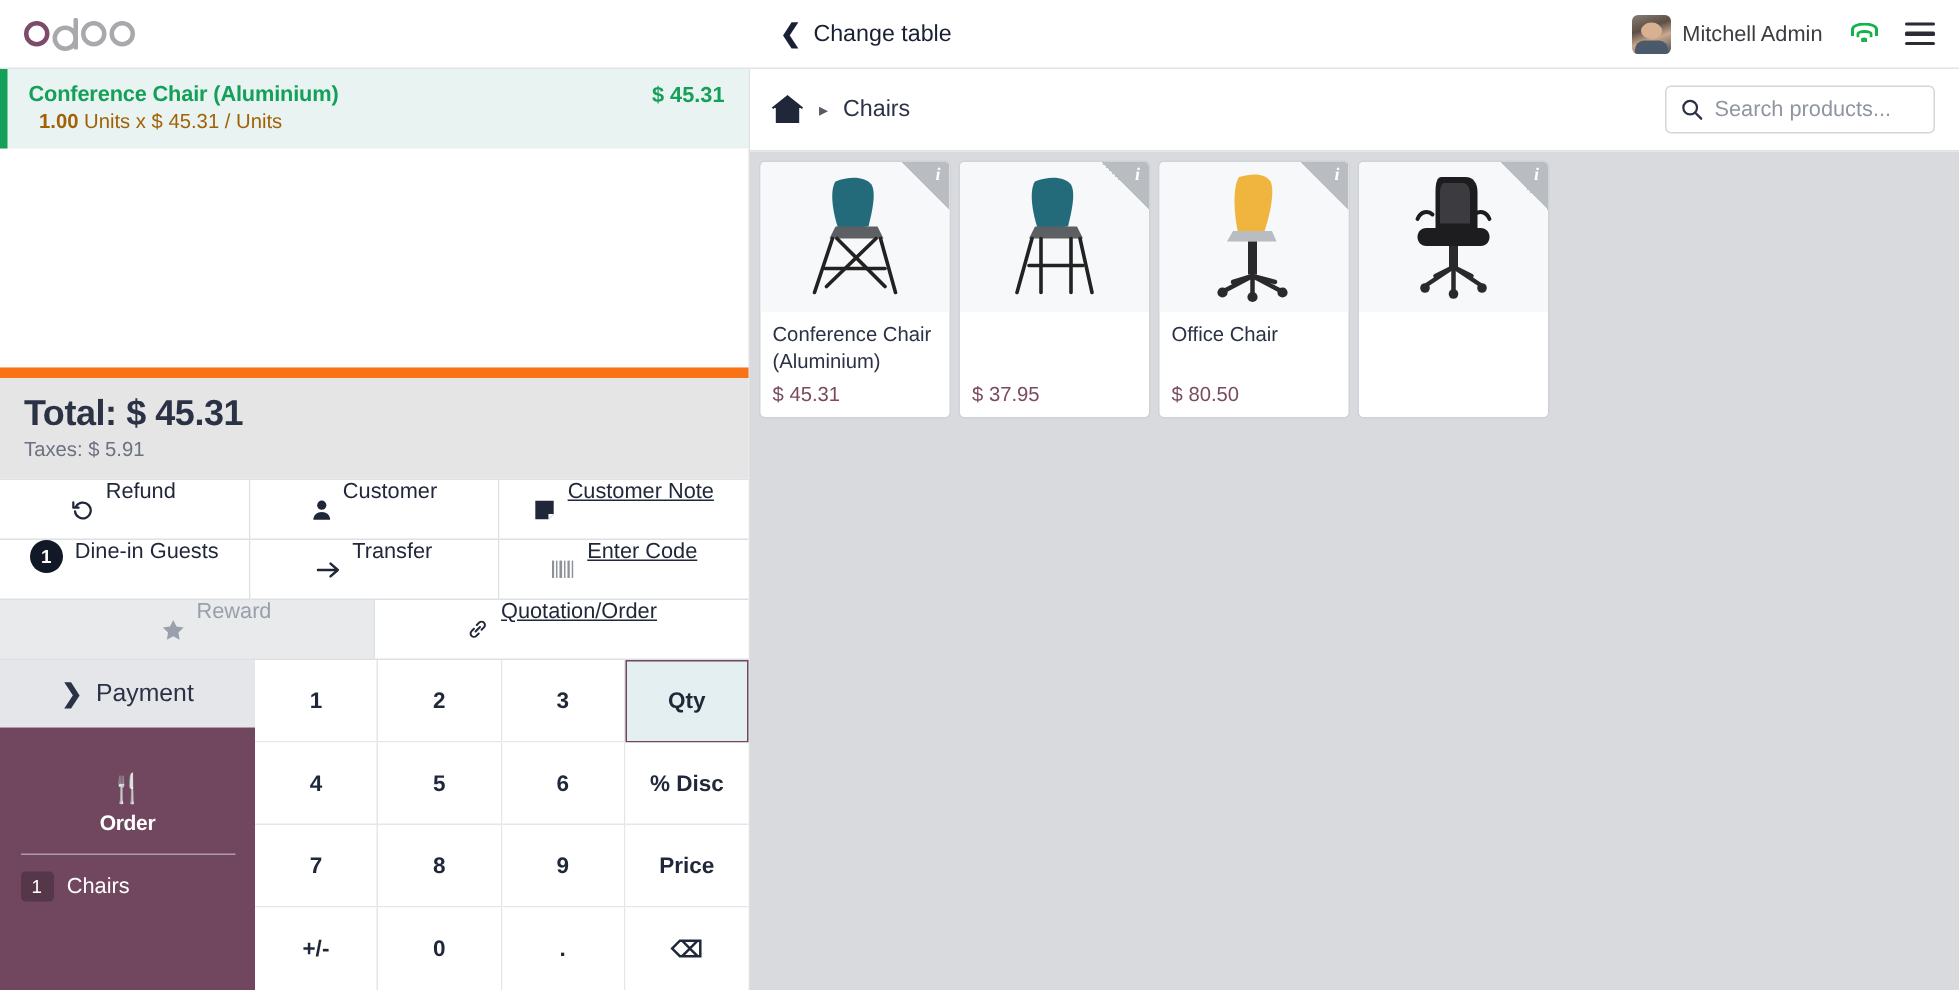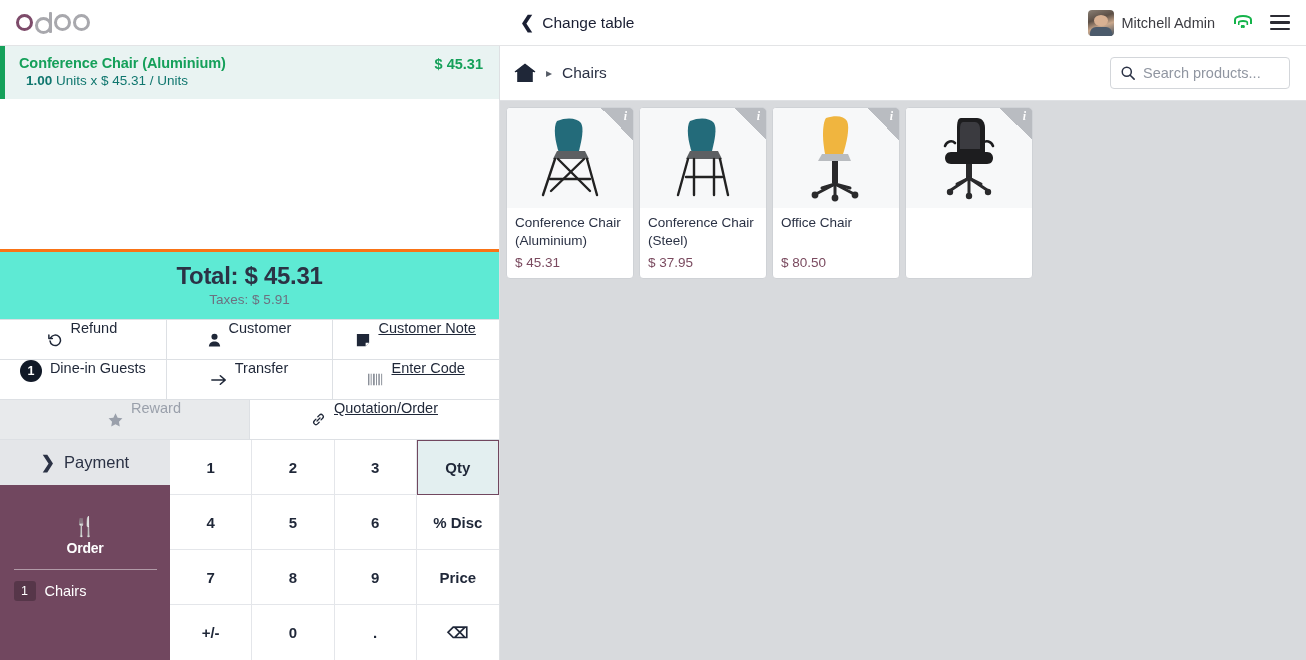--- a/index.html
+++ b/index.html
@@ -71,29 +71,29 @@
   .orderlines { flex: 1 1 auto; overflow: hidden; padding-top: 0; }
   .orderline {
     display: flex; justify-content: space-between; align-items: flex-start;
     padding: 9px 16px 11px 14px;
     background: #e9f3f2;
     border-left: 5px solid #15a05a;
     cursor: pointer;
   }
   .ol-left { display: flex; flex-direction: column; gap: 2px; }
   .ol-name { font-size: 14.5px; font-weight: bold; color: #15a05a; letter-spacing: -0.1px; }
-  .ol-sub { font-size: 13.5px; color: #0f766e; padding-left: 7px; }
+  .ol-sub { font-size: 13.5px; color: #a16207; padding-left: 7px; }
   .ol-sub b { font-weight: bold; }
   .ol-price { font-size: 14.5px; font-weight: bold; color: #15a05a; padding-top: 1px; }
 
   .totals {
-    background: #5eead4;
-    border-top: 3px solid #f97316;
+    background: #e5e5e5;
+    border-top: 7px solid #f97316;
     padding: 10px 16px 12px;
-    text-align: center;
+    text-align: left;
   }
   .total-line { font-size: 24px; font-weight: bold; color: #2b3245; letter-spacing: -0.3px; }
   .taxes-line { font-size: 13.5px; color: #6c7180; margin-top: 2px; }
 
   
   .actions { border-top: 1px solid #dde0e4; }
   .act-row { display: flex; }
   .act-btn {
     flex: 1 1 0; height: 40px;
     display: flex; justify-content: center; gap: 8px;
@@ -445,21 +445,20 @@
                   <path d="M30 44 30 80"></path>
                   <path d="M50 44 50 80"></path>
                   <path d="M22 62h36"></path>
               </g>
             </svg>
             <div class="info-corner">
                 <span>i</span>
               </div>
           </div>
           <div class="card-body">
-            <div class="card-name">Conference Chair (Steel)</div>
             <div class="card-price">$ 37.95</div>
           </div>
         </div>
 
         <div class="card">
           <div class="card-img">
             <svg width="80" height="88" viewBox="0 0 80 88">
               <path d="M30 4c10-3 18-2 21 3 3 6 0 22-5 36l-16 1C26 28 26 10 30 4z" fill="#f0b53f"></path>
               <path d="M26 40h26l3 7H22z" fill="#b9bcc0"></path>
               <rect x="36" y="47" width="6" height="22" fill="#2a2a2c"></rect>

